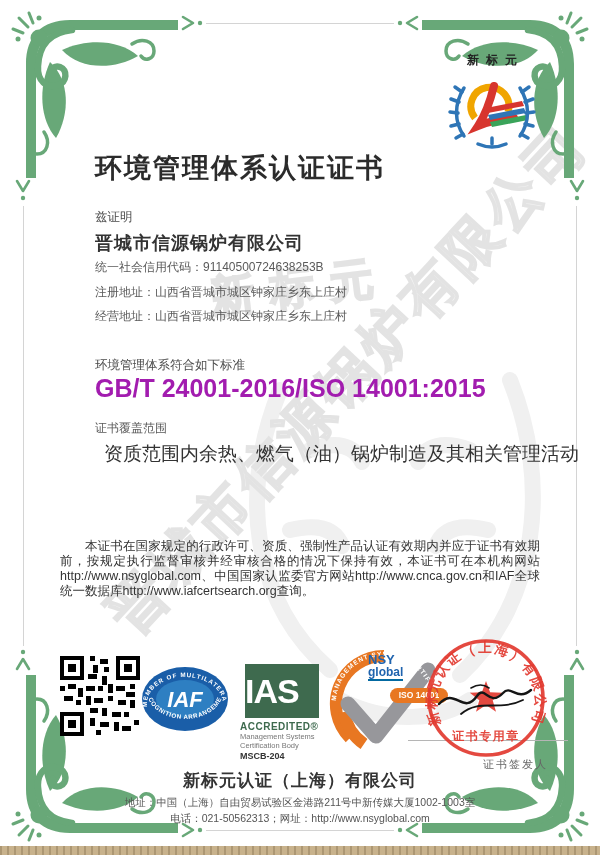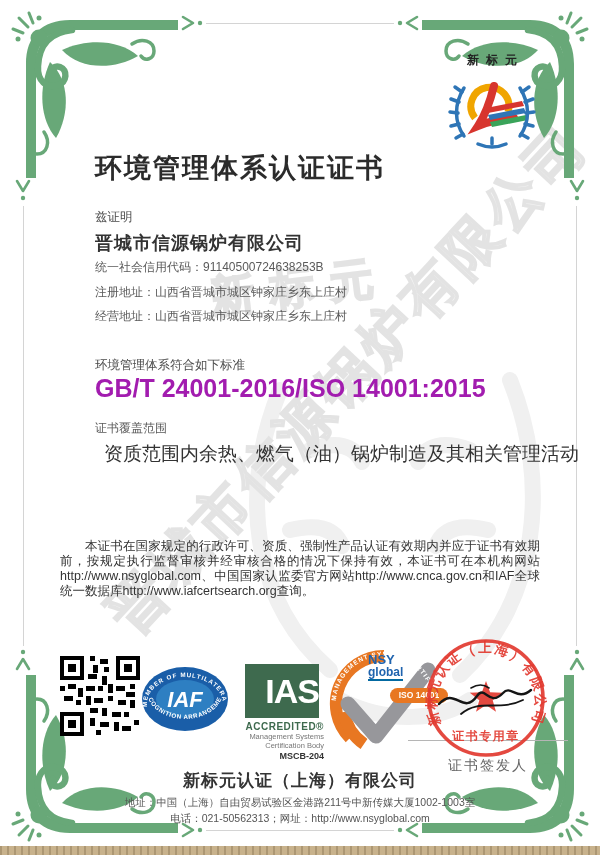--- a/index.html
+++ b/index.html
@@ -245,21 +245,21 @@
       <path id="iafTop" d="M9,42 A38,27 0 0 1 85,42"></path>
       <path id="iafBot" d="M11,38 A38,28 0 0 0 83,38"></path>
     </defs>
     <ellipse cx="47" cy="37" rx="43" ry="32" fill="#1a5ea8"></ellipse>
     <ellipse cx="47" cy="37" rx="29" ry="19" fill="#2e7fc2"></ellipse>
     <text fill="#fff" font-size="6.2" font-weight="bold" letter-spacing="1"><textPath href="#iafTop" startOffset="50%" text-anchor="middle">MEMBER OF MULTILATERAL</textPath></text>
     <text fill="#fff" font-size="6.2" font-weight="bold" letter-spacing="0.6"><textPath href="#iafBot" startOffset="50%" text-anchor="middle">RECOGNITION ARRANGEMENT</textPath></text>
     <text x="47" y="45" text-anchor="middle" fill="#fff" font-size="22" font-weight="bold" font-style="italic">IAF</text>
   </svg>
 
-  <div class="abs" style="left:240px;top:664px;width:84px;text-align:right">
+  <div class="abs" style="left:240px;top:664px;width:84px;text-align:left">
     <div style="width:74px;height:54px;margin:0 auto;background:#3e6a4e;color:#fff;font-size:34px;font-weight:bold;line-height:54px;letter-spacing:-1px">IAS</div>
     <div style="margin-top:3px;color:#3e6a4e;font-size:10px;font-weight:bold;letter-spacing:0.5px">ACCREDITED®</div>
     <div style="font-size:7.5px;color:#777;line-height:9px">Management Systems</div>
     <div style="font-size:7.5px;color:#777;line-height:9px">Certification Body</div>
     <div style="font-size:9px;font-weight:bold;color:#333;margin-top:1px">MSCB-204</div>
   </div>
 
   <div class="abs" style="left:328px;top:648px;width:130px;height:115px">
     <svg width="112" height="112" viewBox="0 0 112 112" style="position:absolute;left:0;top:0">
       <defs>
@@ -286,21 +286,21 @@
     <circle cx="61" cy="60" r="57" fill="none" stroke="#e23a30" stroke-width="3.6" opacity="0.92"></circle>
     <text fill="#e23a30" font-size="13.5" font-weight="bold" opacity="0.92"><textPath href="#stampArc" startOffset="50%" text-anchor="middle" letter-spacing="2">新标元认证（上海）有限公司</textPath></text>
     <polygon points="61,43 65.1,54.3 77.2,54.7 67.7,62.2 71,73.8 61,67 51,73.8 54.3,62.2 44.8,54.7 56.9,54.3" fill="#e23a30" opacity="0.92"></polygon>
     <text x="61" y="102" text-anchor="middle" fill="#e23a30" font-size="12" font-weight="bold" letter-spacing="1.5" opacity="0.92">证书专用章</text>
     <g stroke="#151515" fill="none" stroke-linecap="round">
       <path d="M14,66 C30,48 38,78 52,58 C60,46 64,70 78,55 C86,46 92,64 106,52" stroke-width="2.4"></path>
       <path d="M36,76 C54,60 74,74 98,62" stroke-width="1.8"></path>
       <path d="M46,50 q10,-6 18,0" stroke-width="1.6"></path>
     </g>
   </svg>
-  <div class="abs" style="left:428px;top:757px;width:120px;text-align:center;font-size:14px;color:#666;letter-spacing:2px">证书签发人</div>
+  <div class="abs" style="left:428px;top:757px;width:120px;text-align:right;font-size:11px;color:#666;letter-spacing:2px">证书签发人</div>
 
   <div class="abs footer-center" style="left:150px;top:769px;width:300px;font-size:17px;font-weight:bold;color:#333;letter-spacing:1px">新标元认证（上海）有限公司</div>
   <div class="abs footer-center" style="left:60px;top:796px;width:480px;font-size:10.5px;color:#555">地址：中国（上海）自由贸易试验区金港路211号中新传媒大厦1002-1003室</div>
   <div class="abs footer-center" style="left:60px;top:812px;width:480px;font-size:10.5px;color:#555">电话：021-50562313；网址：http://www.nsyglobal.com</div>
 
   <div class="tan-strip"></div>
 
 </div>
 
 </body></html>

